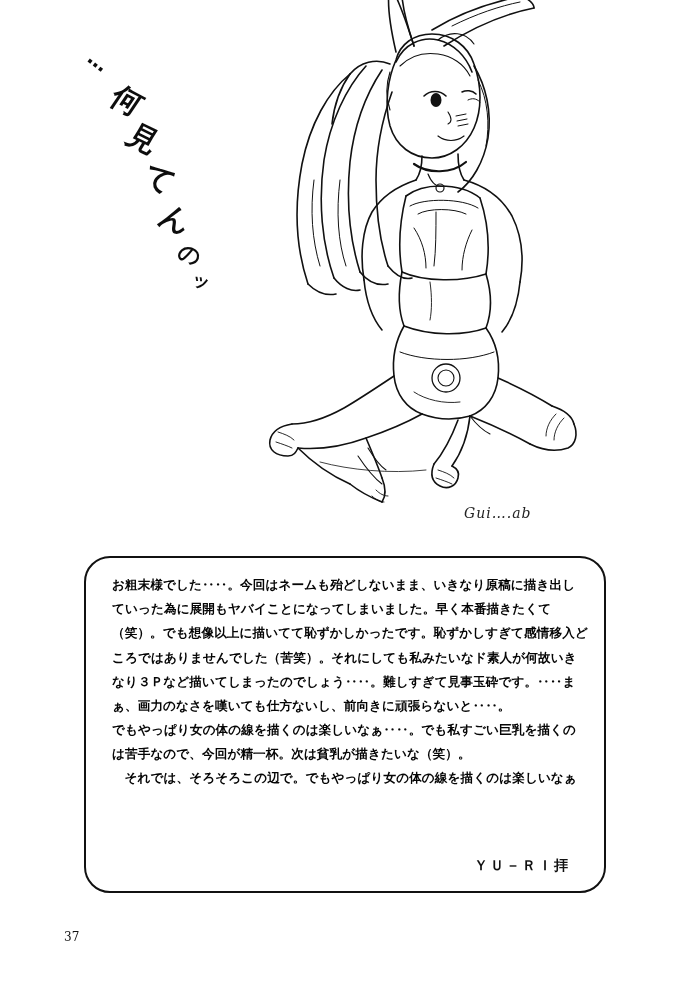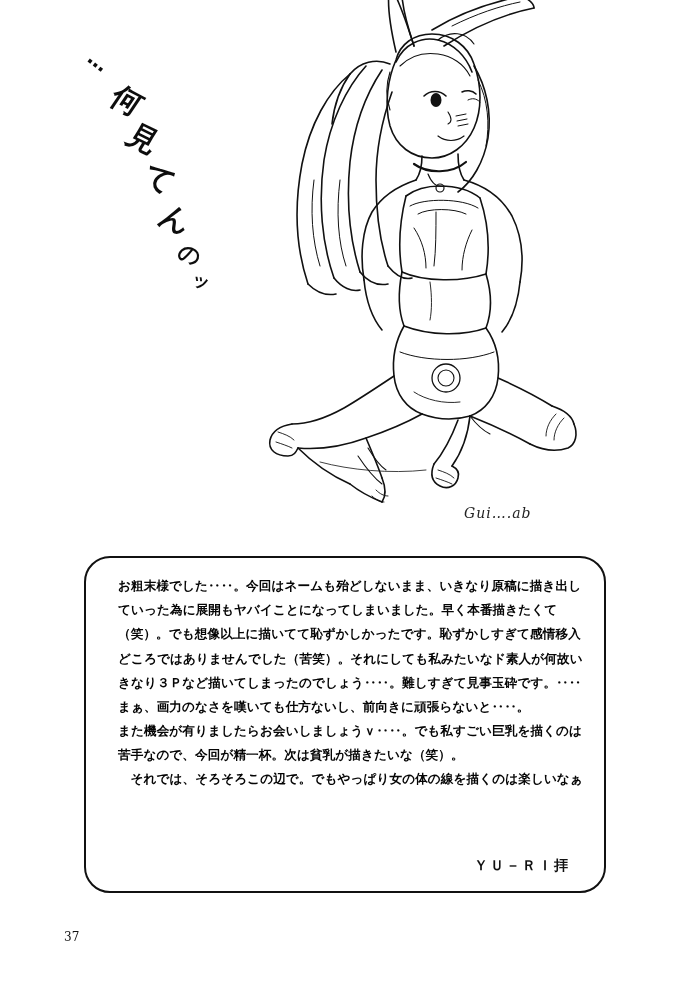--- a/index.html
+++ b/index.html
@@ -78,28 +78,28 @@
     top: 556px;
     width: 522px;
     height: 337px;
     border: 2px solid #111111;
     border-radius: 26px;
     box-sizing: border-box;
     background: #ffffff;
   }
   .afterword-text {
     position: absolute;
-    left: 32px;
+    left: 26px;
     top: 16px;
     right: 16px;
     font-size: 12.6px;
     line-height: 1.92;
     color: #050505;
     font-weight: 700;
-    font-family: Liberation Serif, serif;
+    font-family: Liberation Mono, monospace;
     letter-spacing: 0.1px;
   }
   .afterword-text p { margin: 0; }
   .afterword-text p.indent { text-indent: 1em; }
 
   .signoff {
     position: absolute;
     right: 34px;
     bottom: 16px;
     font-size: 14px;
@@ -249,21 +249,21 @@
 
       <path d="M120 462 C150 470 190 474 226 470" stroke-width="0.8"></path>
     </svg>
   </div>
 
   <div class="signature">Gui….ab</div>
 
   <div class="afterword-box">
     <div class="afterword-text">
       <p>お粗末様でした‥‥。今回はネームも殆どしないまま、いきなり原稿に描き出していった為に展開もヤバイことになってしまいました。早く本番描きたくて（笑）。でも想像以上に描いてて恥ずかしかったです。恥ずかしすぎて感情移入どころではありませんでした（苦笑）。それにしても私みたいなド素人が何故いきなり３Ｐなど描いてしまったのでしょう‥‥。難しすぎて見事玉砕です。‥‥まぁ、画力のなさを嘆いても仕方ないし、前向きに頑張らないと‥‥。</p>
-      <p>また機会が有りましたらお会いしましょうｖ‥‥。でも私すごい巨乳を描くのは苦手なので、今回が精一杯。次は貧乳が描きたいな（笑）。</p>
+      <p>でもやっぱり女の体の線を描くのは楽しいなぁ‥‥。でも私すごい巨乳を描くのは苦手なので、今回が精一杯。次は貧乳が描きたいな（笑）。</p>
       <p class="indent">それでは、そろそろこの辺で。でもやっぱり女の体の線を描くのは楽しいなぁ</p>
     </div>
     <div class="signoff">ＹＵ－ＲＩ拝</div>
   </div>
 
   <div class="page-number">37</div>
 
 </div>
 
 </body></html>

